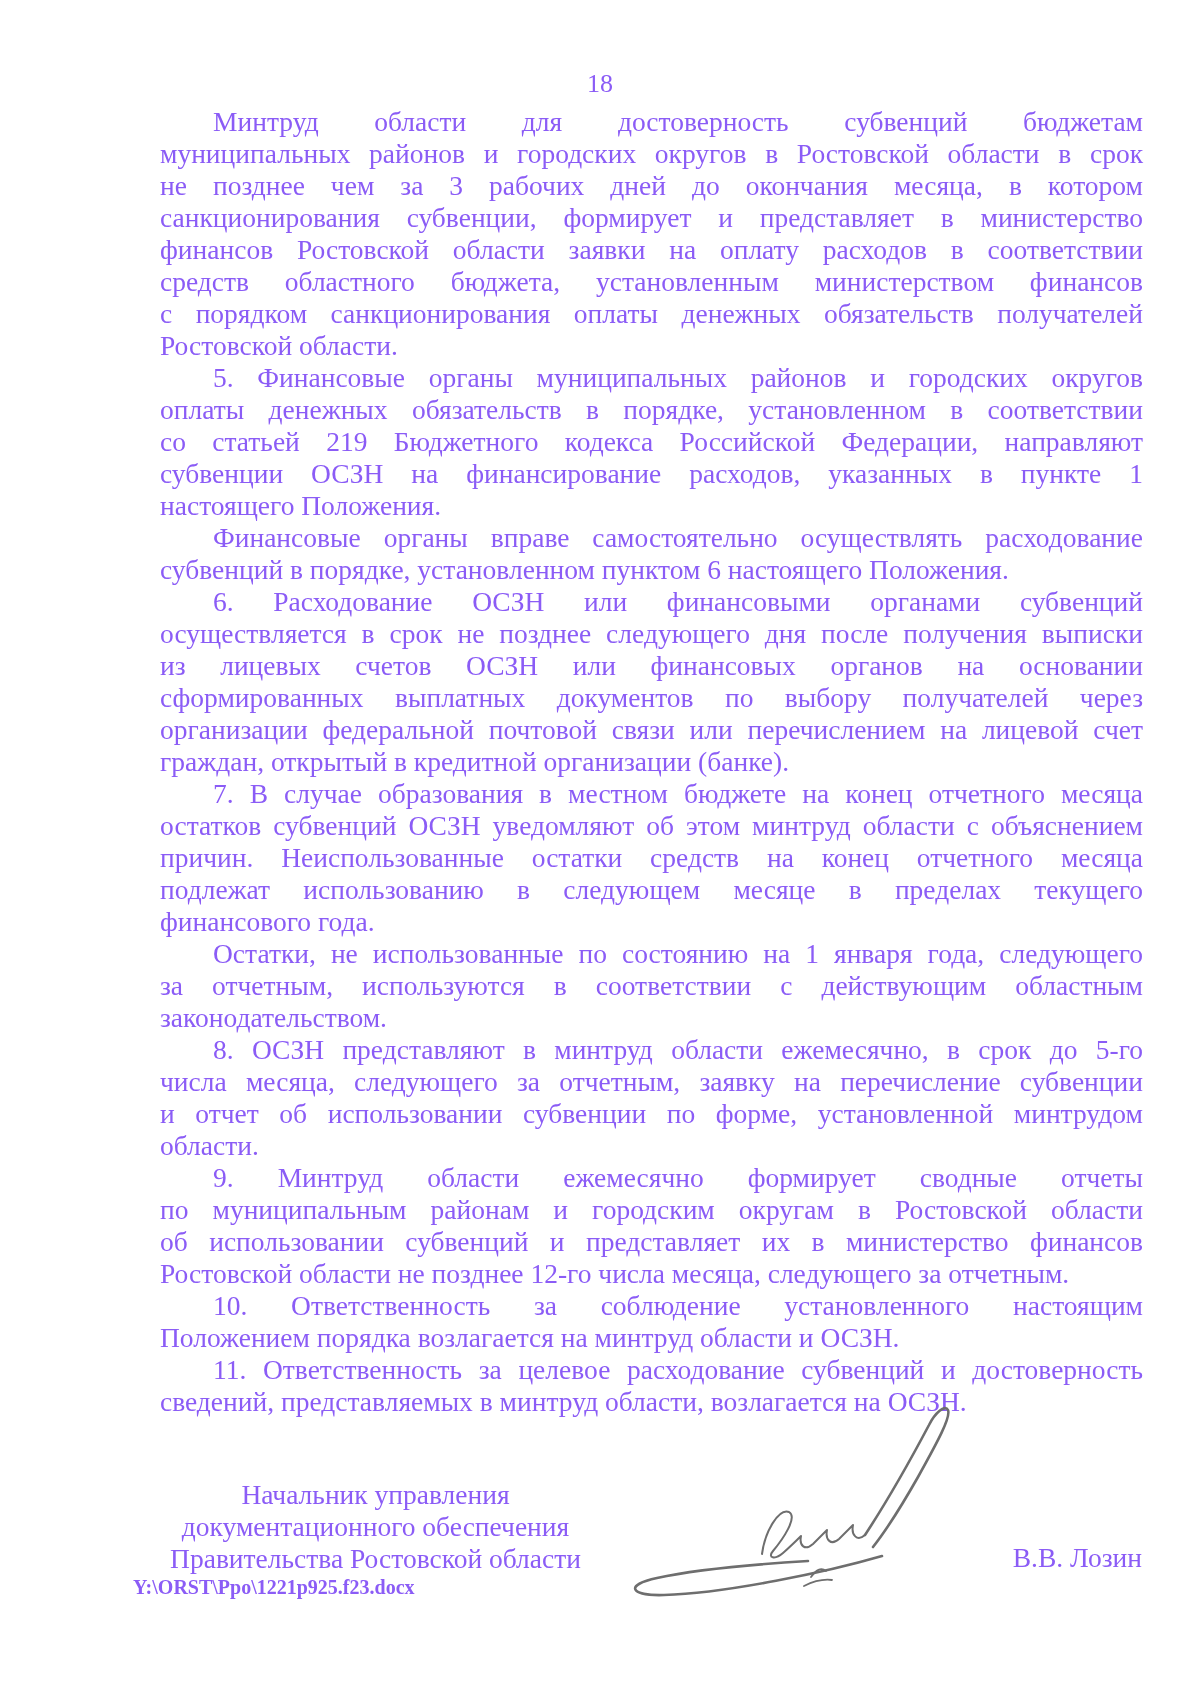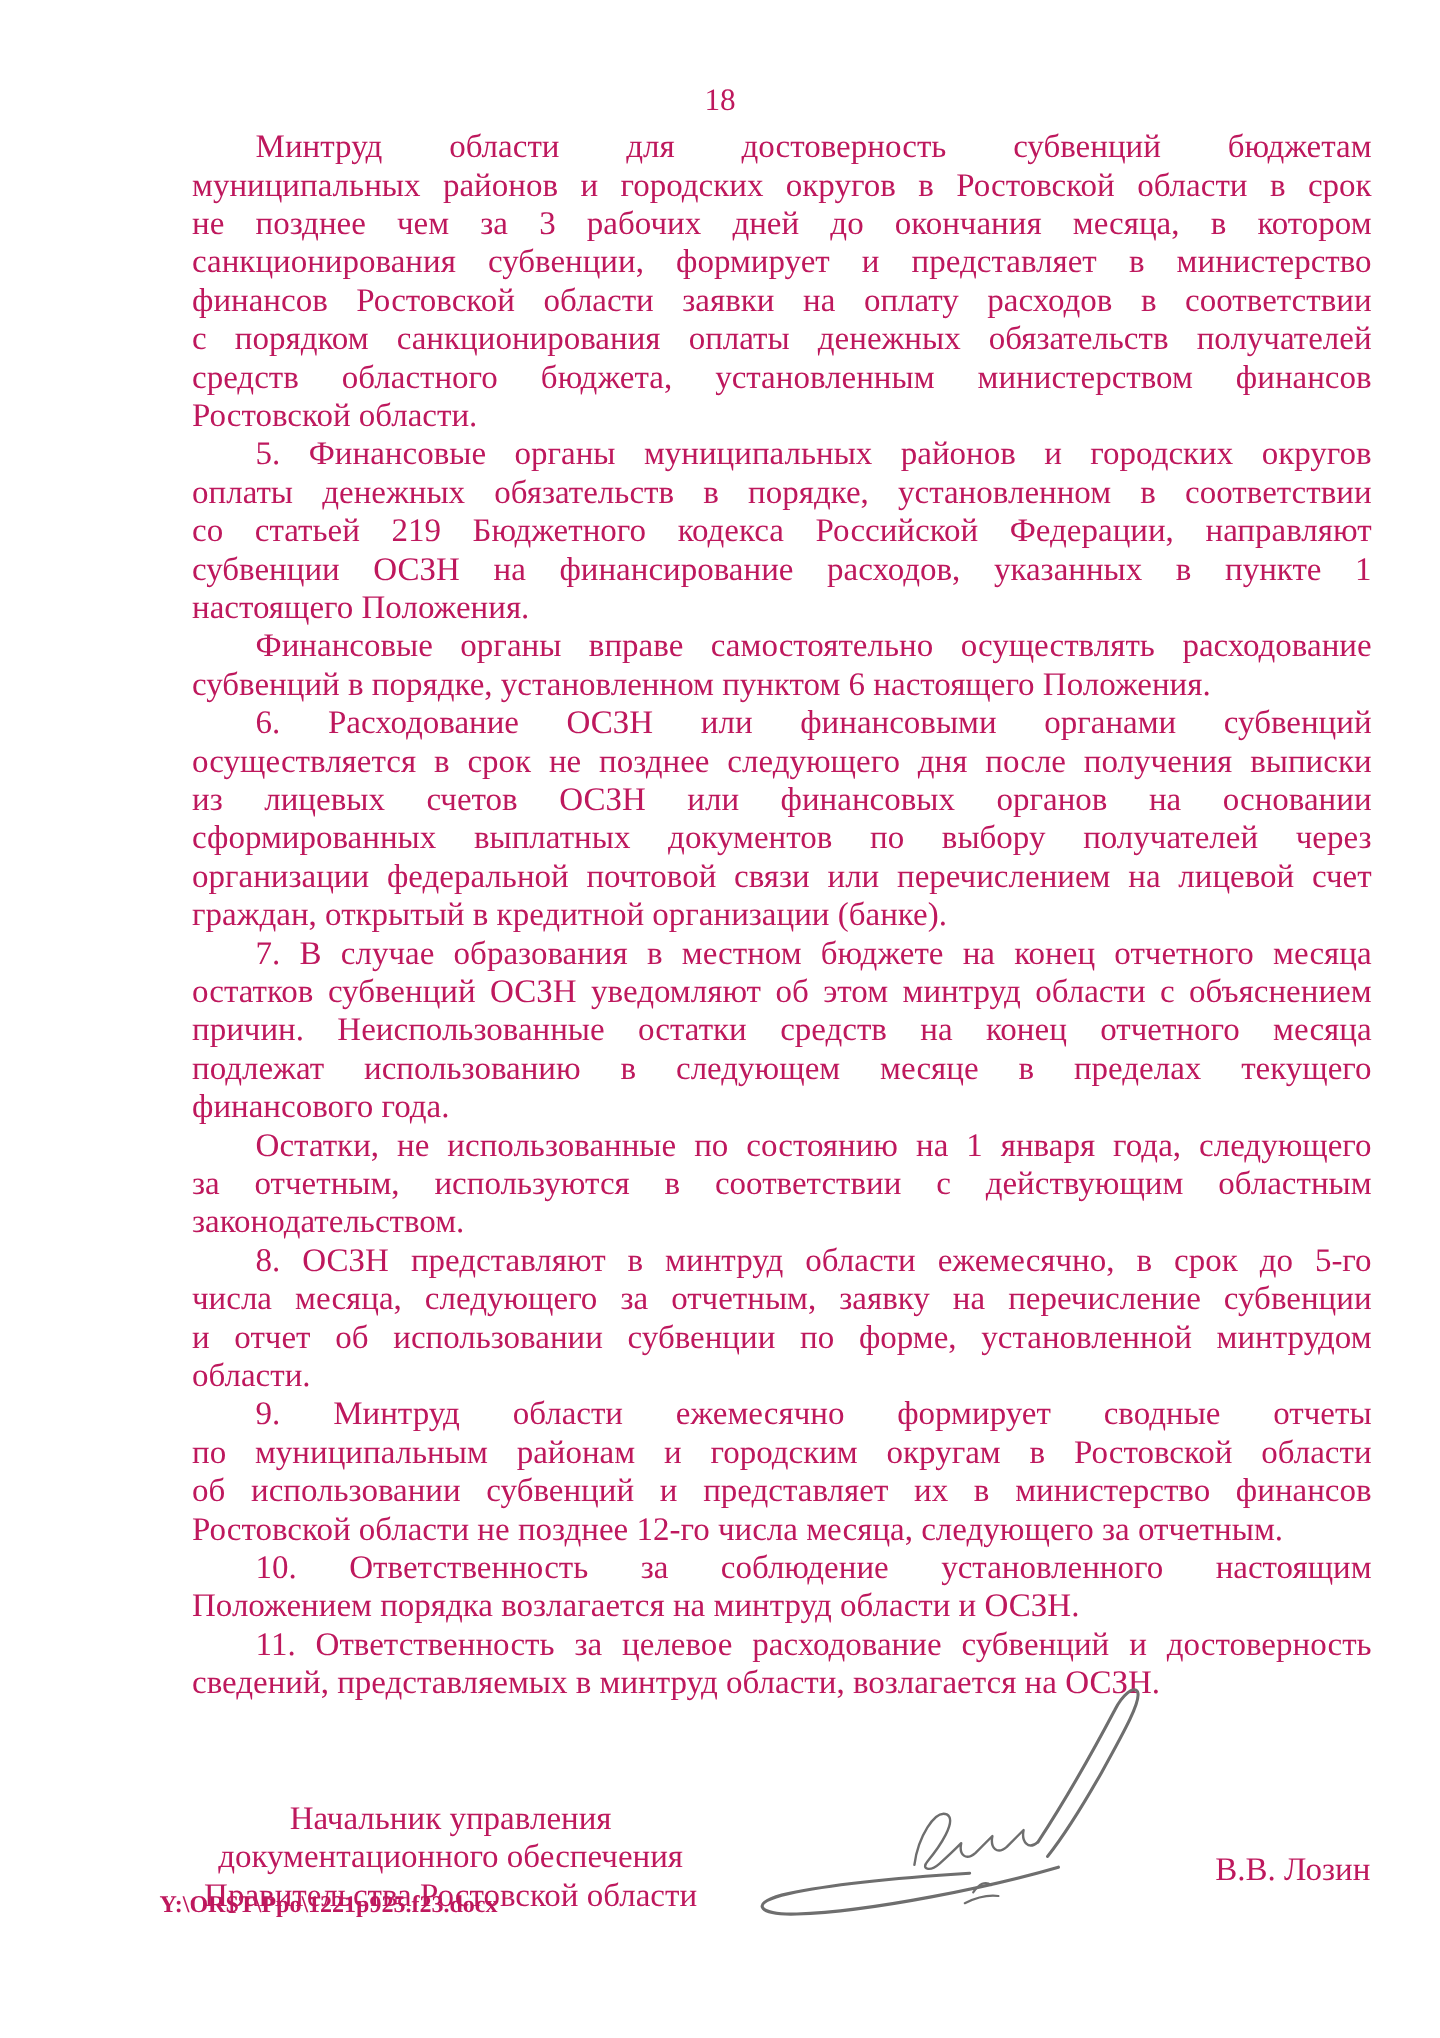--- a/index.html
+++ b/index.html
@@ -5,21 +5,21 @@
   html, body {
     margin: 0;
     padding: 0;
     background: #ffffff;
   }
   .page {
     position: relative;
     width: 1200px;
     height: 1698px;
     background: #ffffff;
-    color: #be185d;
+    color: #8b5cf6;
     font-family: "Liberation Serif", serif;
     overflow: hidden;
   }
   .page-number {
     position: absolute;
     top: 70px;
     left: 0;
     width: 100%;
     text-align: center;
     font-size: 26px;
@@ -43,21 +43,20 @@
   .para .line.first { text-indent: 53px; }
   .para .line.last  { text-align-last: left; -moz-text-align-last: left; }
   .sig-title {
     position: absolute;
     left: 153px;
     top: 1479px;
     width: 445px;
     text-align: center;
     font-size: 27.5px;
     line-height: 32px;
-    margin-top: 20px;
   }
   .signer-name {
     position: absolute;
     top: 1542px;
     right: 58px;
     font-size: 27.5px;
     line-height: 32px;
     text-align: center;
   }
   .sig-svg {
@@ -83,22 +82,22 @@
 
   <div class="page-number">18</div>
 
   <div class="body-text">
       <div class="para">
         <div class="line first">Минтруд области для достоверность субвенций бюджетам</div>
         <div class="line">муниципальных районов и городских округов в Ростовской области в срок</div>
         <div class="line">не&nbsp;позднее чем за 3 рабочих дней до окончания месяца, в котором</div>
         <div class="line">санкционирования субвенции, формирует и представляет в министерство</div>
         <div class="line">финансов Ростовской области заявки на оплату расходов в соответствии</div>
+        <div class="line">средств областного бюджета, установленным министерством финансов</div>
         <div class="line">с&nbsp;порядком санкционирования оплаты денежных обязательств получателей</div>
-        <div class="line">средств областного бюджета, установленным министерством финансов</div>
         <div class="line last">Ростовской области.</div>
       </div>
       <div class="para">
         <div class="line first">5.&nbsp;Финансовые органы муниципальных районов и городских округов</div>
         <div class="line">оплаты денежных обязательств в порядке, установленном в соответствии</div>
         <div class="line">со&nbsp;статьей 219 Бюджетного кодекса Российской Федерации, направляют</div>
         <div class="line">субвенции ОСЗН на финансирование расходов, указанных в пункте 1</div>
         <div class="line last">настоящего Положения.</div>
       </div>
       <div class="para">

